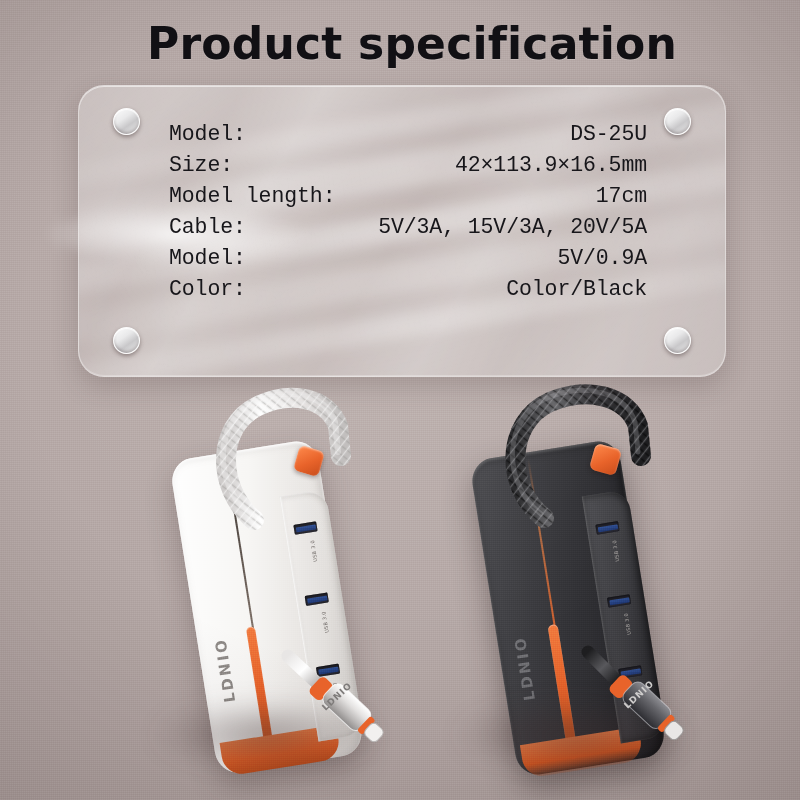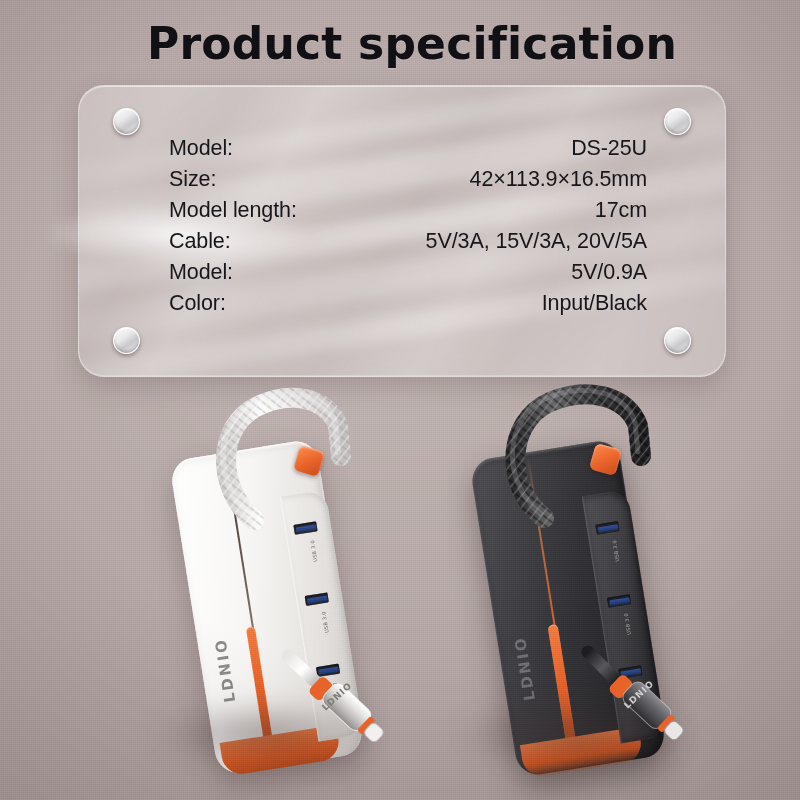--- a/index.html
+++ b/index.html
@@ -91,22 +91,22 @@
       inset 0 1px 1px rgba(255,255,255,.95),
       inset 0 -2px 3px rgba(120,110,112,.45);
   }
   .screw.tl{ left:34px;  top:22px; }
   .screw.tr{ right:34px; top:22px; }
   .screw.bl{ left:34px;  bottom:22px; }
   .screw.br{ right:34px; bottom:22px; }
 
   
   .specs{
-    position:absolute; left:90px; top:50px; width:478px; z-index:3;
-    font-family:Liberation Sans, sans-serif;
+    position:absolute; left:90px; top:36px; width:478px; z-index:3;
+    font-family:Liberation Mono, monospace;
   }
   .row{
     display:flex; align-items:baseline; justify-content:space-between;
     height:31px; color:#17161a; font-size:21.5px; letter-spacing:-.1px;
   }
   .row .k{ white-space:nowrap; }
   .row .v{ white-space:nowrap; text-align:right; }
 
   
   .cable{ position:absolute; z-index:4; }
@@ -192,21 +192,21 @@
       <div class="row">
         <span class="k">Cable:</span>
         <span class="v">5V/3A, 15V/3A, 20V/5A</span>
       </div>
       <div class="row">
         <span class="k">Model:</span>
         <span class="v">5V/0.9A</span>
       </div>
       <div class="row">
         <span class="k">Color:</span>
-        <span class="v">Input/Black</span>
+        <span class="v">Color/Black</span>
       </div>
     </div>
   </div>
 
   <div class="hub-shadow" style="left:150px; top:700px; width:230px; height:70px;"></div>
 
   <div class="cable" style="left:210px; top:392px; width:160px; height:130px;">
     <svg width="160" height="130" viewBox="0 0 160 130">
       <defs>
         <linearGradient id="wcab" x1="0" y1="0" x2="1" y2="0">

